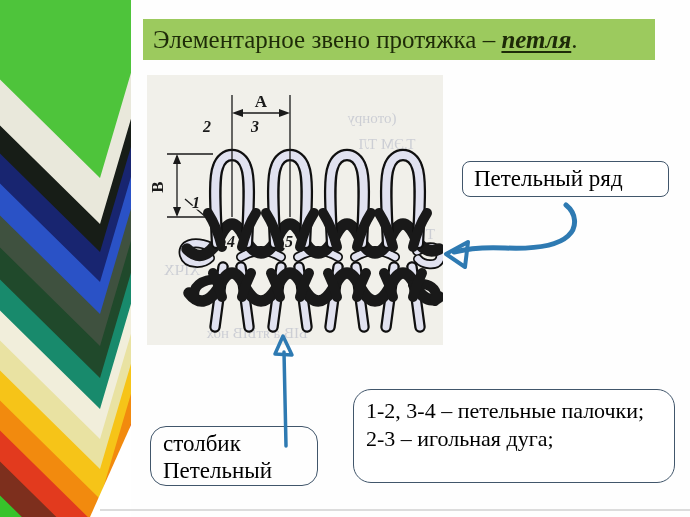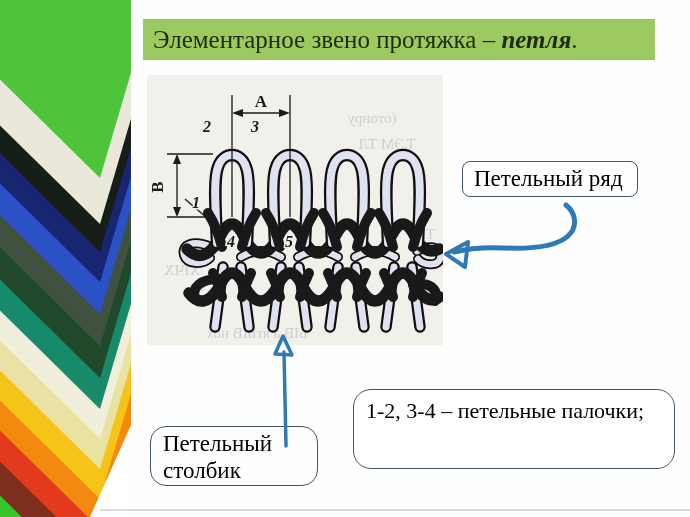--- a/index.html
+++ b/index.html
@@ -4,45 +4,45 @@
 <style>
   html,body{margin:0;padding:0;}
   .slide{position:relative;width:690px;height:517px;background:#fefefe;overflow:hidden;
          font-family:"Liberation Serif","DejaVu Serif",serif;}
   
   .decor{position:absolute;left:0;top:0;width:131px;height:517px;}
   
   .title-bar{position:absolute;left:143px;top:19px;width:512px;height:41px;
              display:flex;align-items:center;padding-left:10px;box-sizing:border-box;
              font-size:25px;}
-  .title-highlight{font-weight:bold;font-style:italic;
+  .title-highlight{font-weight:bold;font-style:italic;text-decoration:underline;
                    text-decoration-thickness:2px;text-underline-offset:3px;}
   
   .paper-wrap{position:absolute;left:147px;top:75px;width:296px;height:270px;}
   .knit-svg{display:block;}
   .oln{fill:none;stroke:#101010;stroke-linecap:round;}
   .lt{fill:none;stroke:var(--lt);stroke-linecap:round;}
   .w-loop-o{stroke-width:12.5px;} .w-loop-l{stroke-width:8px;}
   .w-leg-o{stroke-width:11.5px;}  .w-leg-l{stroke-width:7px;}
   .w-con-o{stroke-width:10px;}    .w-con-l{stroke-width:6.5px;}
   .yarn{fill:none;stroke:var(--yarn);stroke-width:11.5px;stroke-linecap:round;}
   .yarn-thin{fill:none;stroke:var(--yarn);stroke-width:10px;stroke-linecap:round;}
   .dim{stroke:var(--ink);stroke-width:1.3px;fill:none;}
   .dimfill{fill:var(--ink);stroke:none;}
   .num{font:italic bold 16px "Liberation Serif",serif;fill:var(--ink);
        paint-order:stroke;stroke:var(--paper);stroke-width:3px;}
   .cap{font:bold 17px "Liberation Serif",serif;fill:var(--ink);}
   .ghost{font:15px "Liberation Serif",serif;fill:var(--ghost);opacity:.42;}
   
   .cbox{position:absolute;background:#ffffff;border:1.6px solid #41566b;box-sizing:border-box;z-index:4;}
-  .box-row{left:462px;top:161px;width:176px;height:36px;border-radius:8px;
+  .box-row{left:462px;top:161px;width:207px;height:36px;border-radius:8px;
            font-size:23px;display:flex;align-items:center;padding-left:11px;}
   .box-col{left:150px;top:426px;width:168px;height:60px;border-radius:16px;
            font-size:23px;line-height:27px;padding:3px 0 0 12px;background:transparent;}
-  .box-legend{left:353px;top:389px;width:322px;height:80px;border-radius:18px;
+  .box-legend{left:353px;top:389px;width:322px;height:94px;border-radius:18px;
               font-size:22px;line-height:27.5px;padding:7px 0 0 12px;}
   .arrows{position:absolute;left:0;top:0;width:690px;height:517px;z-index:6;pointer-events:none;}
   .slide-edge{position:absolute;left:100px;top:509px;width:590px;height:2px;background:#dcdcdc;}
 </style>
 </head>
 <body>
 
 <div class="slide">
 
   <svg class="decor" viewBox="0 0 131 517">
@@ -173,26 +173,27 @@
         <text class="num" x="142" y="172" text-anchor="middle">5</text>
       </g>
     </svg>
   </div>
 
   <div class="cbox box-row" style="border-color: rgb(65, 86, 107);">
     <span>Петельный ряд</span>
   </div>
 
   <div class="cbox box-col" style="border-color: rgb(65, 86, 107);">
+    <div>столбик</div>
     <div>Петельный</div>
-    <div>столбик</div>
   </div>
 
   <div class="cbox box-legend" style="border-color: rgb(65, 86, 107);">
     <div>1-2, 3-4 – петельные палочки;</div>
+    <div>2-3 – игольная дуга;</div>
   </div>
 
   <svg class="arrows" viewBox="0 0 690 517">
     <g>
       <path d="M 566 205 C 576 213 578 227 568 236 C 556 247 530 249 505 248 C 485 247 466 249 454 252" fill="none" stroke-width="5" stroke-linecap="round" stroke="#2e7ab2"></path>
       <path d="M 468 242 L 446 254 L 465 267 Z" fill="none" stroke-width="4" stroke-linejoin="round" stroke="#2e7ab2"></path>
     </g>
     <g>
       <path d="M 286 446 L 284 352" fill="none" stroke-width="3.5" stroke-linecap="round" stroke="#2e7ab2"></path>
       <path d="M 275 354 L 283 336 L 292 355 Z" fill="none" stroke-width="3.5" stroke-linejoin="round" stroke="#2e7ab2"></path>

